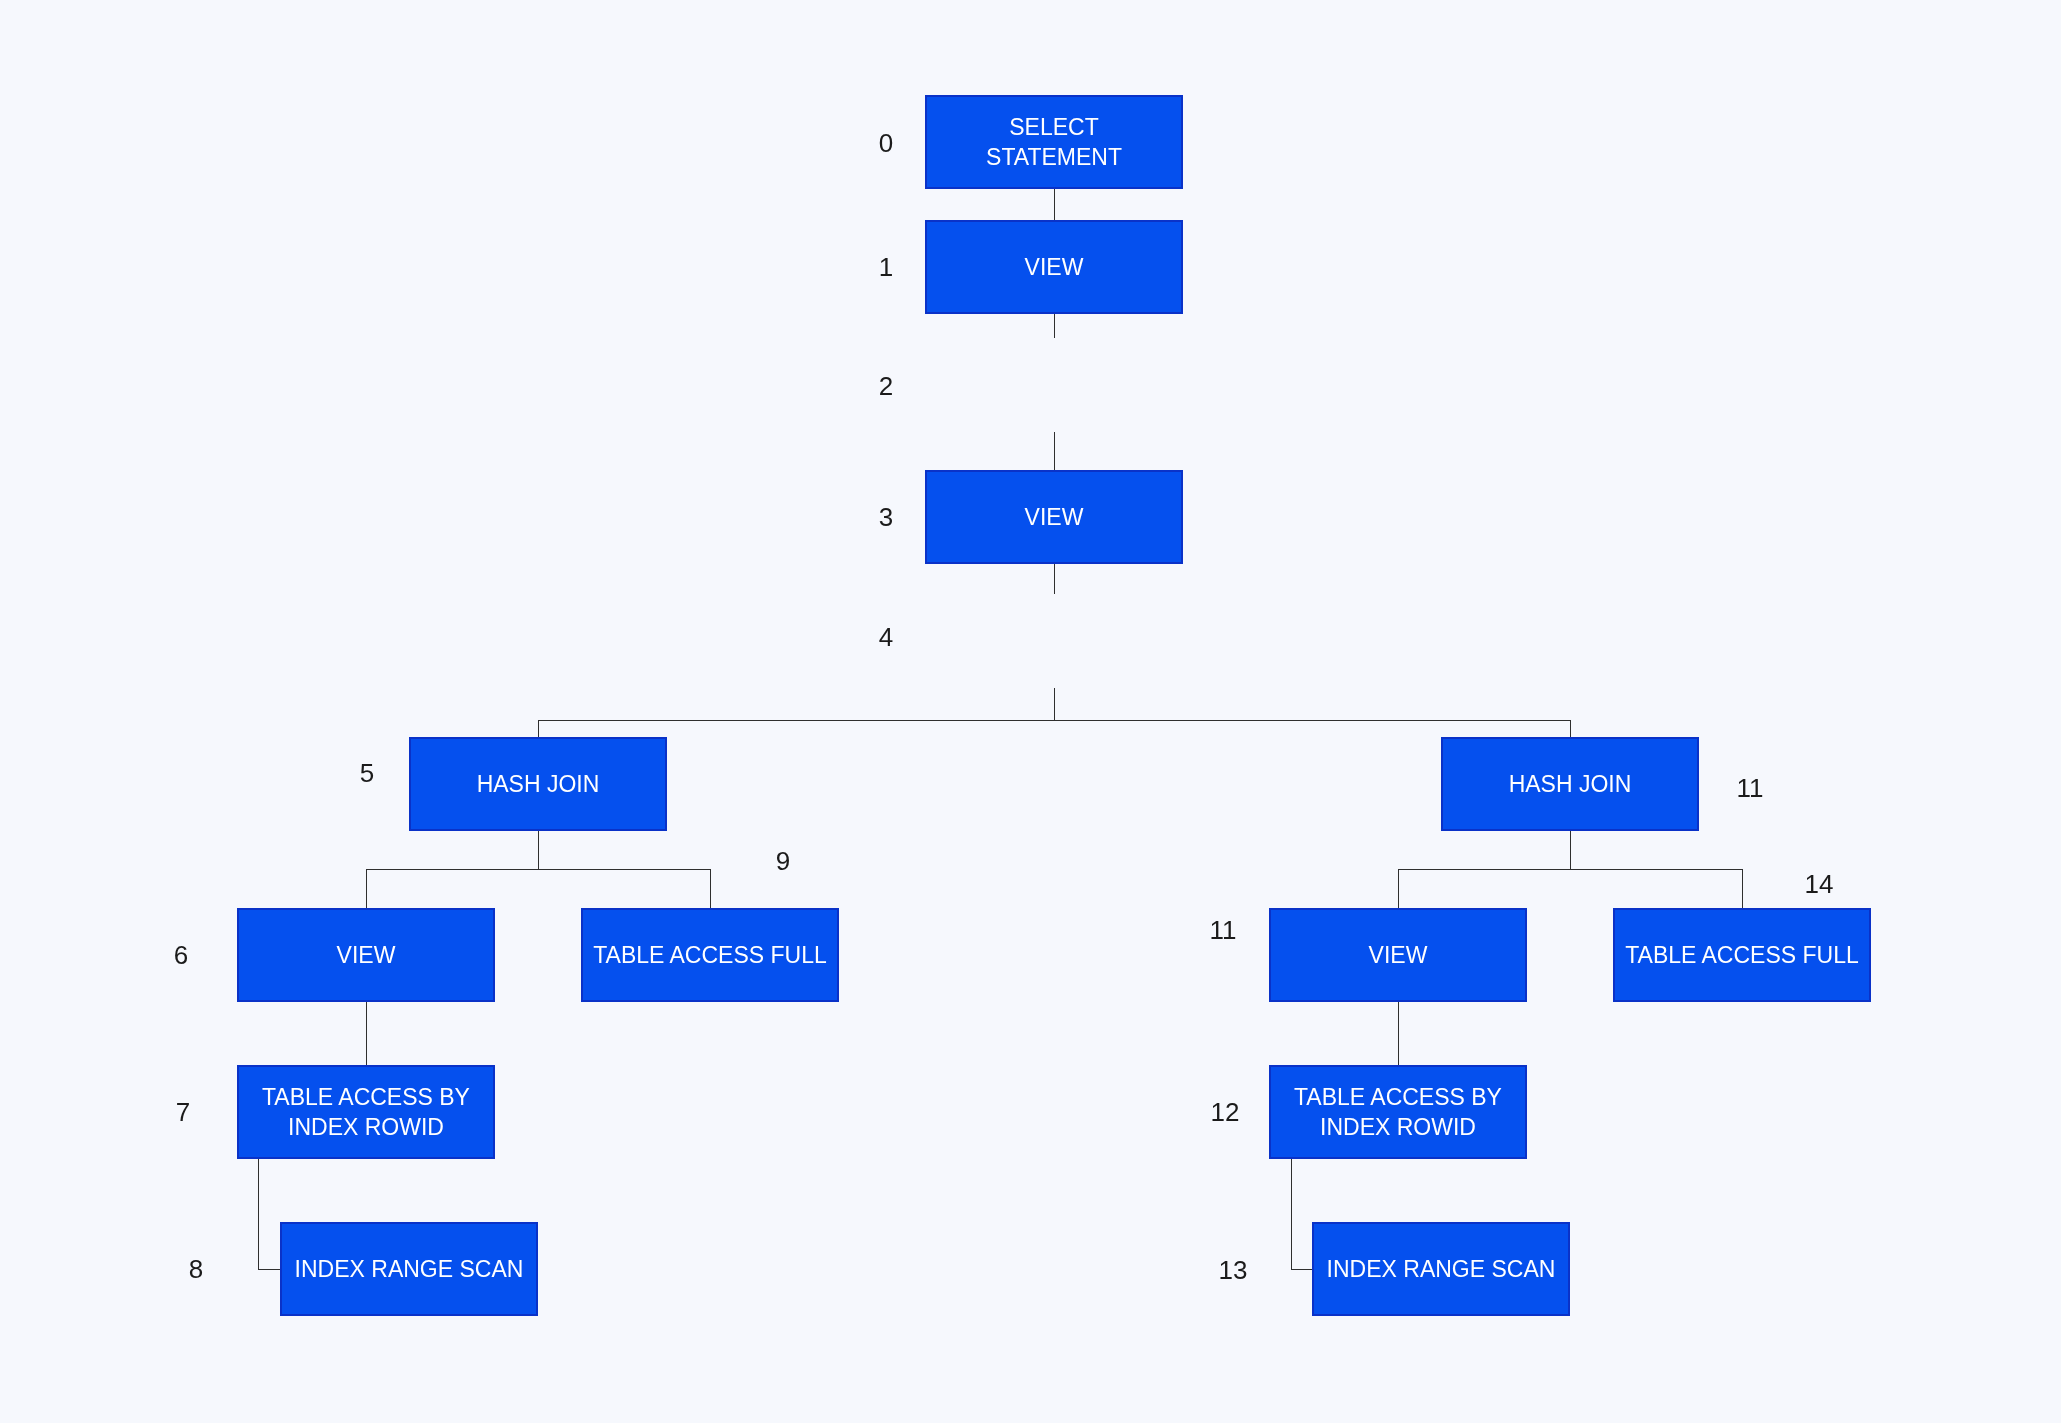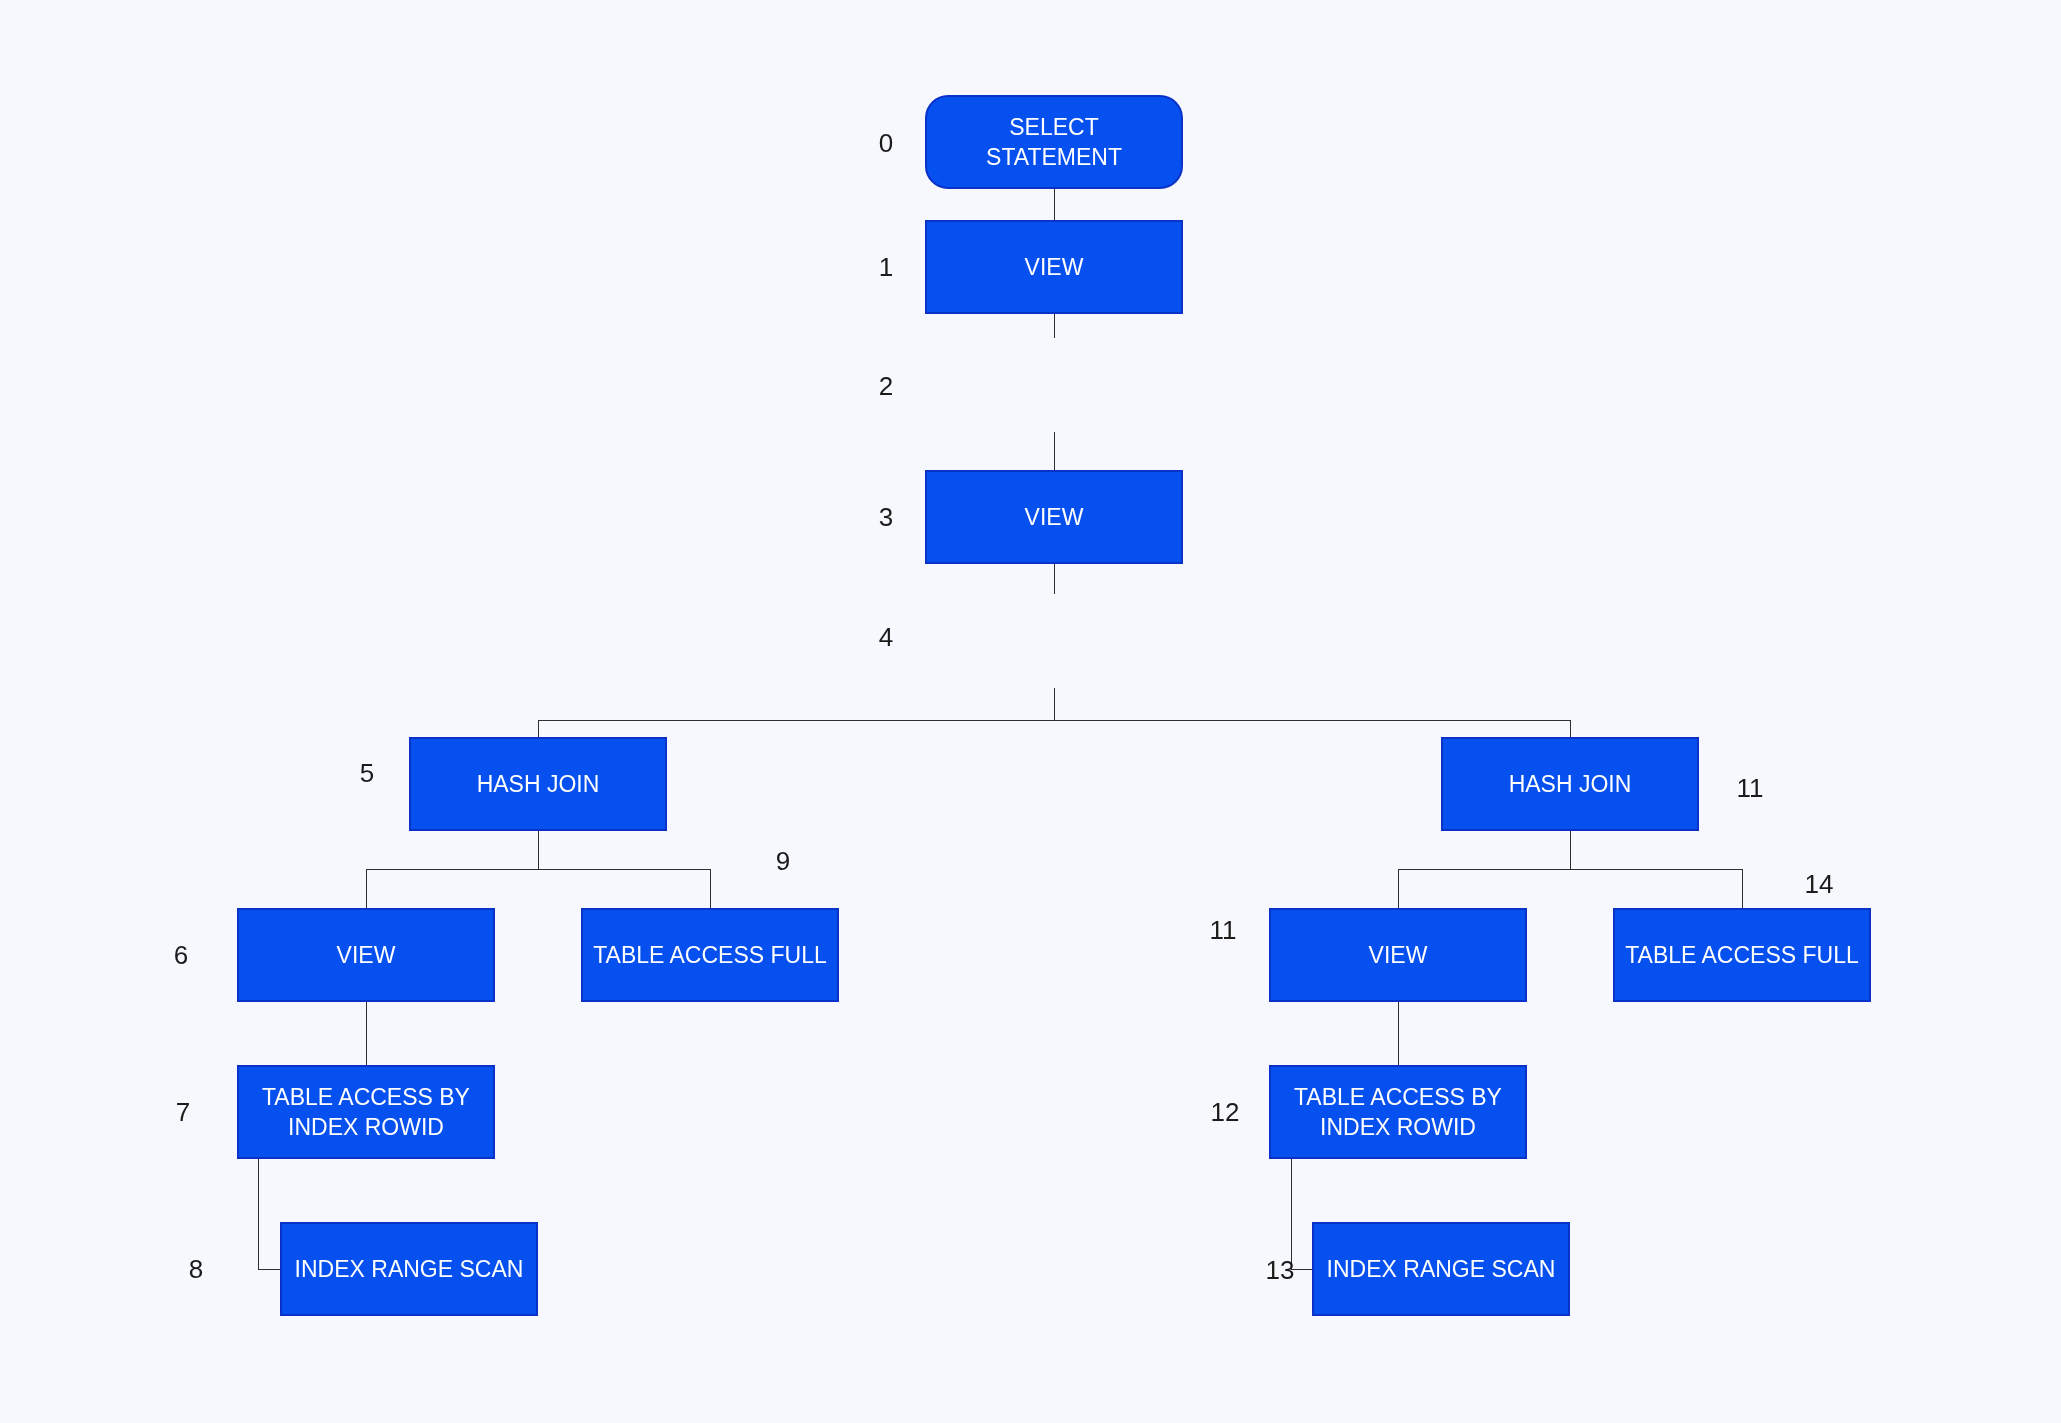--- a/index.html
+++ b/index.html
@@ -61,21 +61,21 @@
   <div class="line h" style="left:258px;  top:1269px; width:22px;"></div>
 
   <div class="line v" style="left:1570px; top:831px; height:38px;"></div>
   <div class="line h" style="left:1398px; top:869px; width:345px;"></div>
   <div class="line v" style="left:1398px; top:869px; height:39px;"></div>
   <div class="line v" style="left:1742px; top:869px; height:39px;"></div>
   <div class="line v" style="left:1398px; top:1002px; height:63px;"></div>
   <div class="line v" style="left:1291px; top:1159px; height:110px;"></div>
   <div class="line h" style="left:1291px; top:1269px; width:21px;"></div>
 
-  <div class="box" style="left:925px;  top:95px;border-radius:23px;">SELECT
+  <div class="box" style="left:925px;  top:95px;">SELECT
 STATEMENT</div>
   <div class="box" style="left:925px;  top:220px;">VIEW</div>
   <div class="box" style="left:925px;  top:470px;">VIEW</div>
   <div class="box" style="left:409px;  top:737px;">HASH JOIN</div>
   <div class="box" style="left:237px;  top:908px;">VIEW</div>
   <div class="box" style="left:237px;  top:1065px;">TABLE ACCESS BY
 INDEX ROWID</div>
   <div class="box" style="left:280px;  top:1222px;">INDEX RANGE SCAN</div>
   <div class="box" style="left:581px;  top:908px;">TABLE ACCESS FULL</div>
   <div class="box" style="left:1441px; top:737px;">HASH JOIN</div>
@@ -91,16 +91,16 @@
   <span class="num" style="left:886px;  top:517px;">3</span>
   <span class="num" style="left:886px;  top:637px;">4</span>
   <span class="num" style="left:367px;  top:773px;">5</span>
   <span class="num" style="left:181px;  top:955px;">6</span>
   <span class="num" style="left:183px;  top:1112px;">7</span>
   <span class="num" style="left:196px;  top:1269px;">8</span>
   <span class="num" style="left:783px;  top:861px;">9</span>
   <span class="num" style="left:1750px; top:788px;">11</span>
   <span class="num" style="left:1223px; top:930px;">11</span>
   <span class="num" style="left:1225px; top:1112px;">12</span>
-  <span class="num" style="left:1233px; top:1270px;margin-left:47px;">13</span>
+  <span class="num" style="left:1233px; top:1270px;">13</span>
   <span class="num" style="left:1819px; top:884px;text-align:center;">14</span>
 
 </div>
 
 </body></html>

